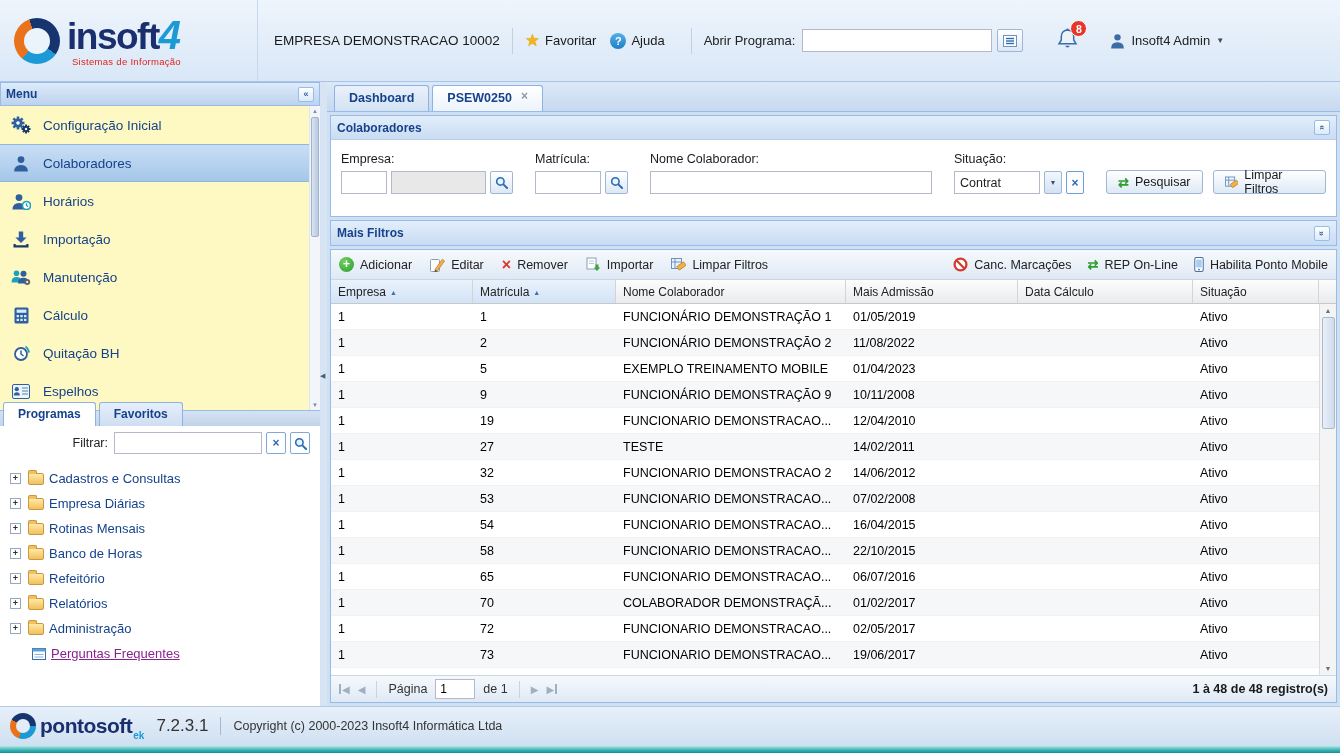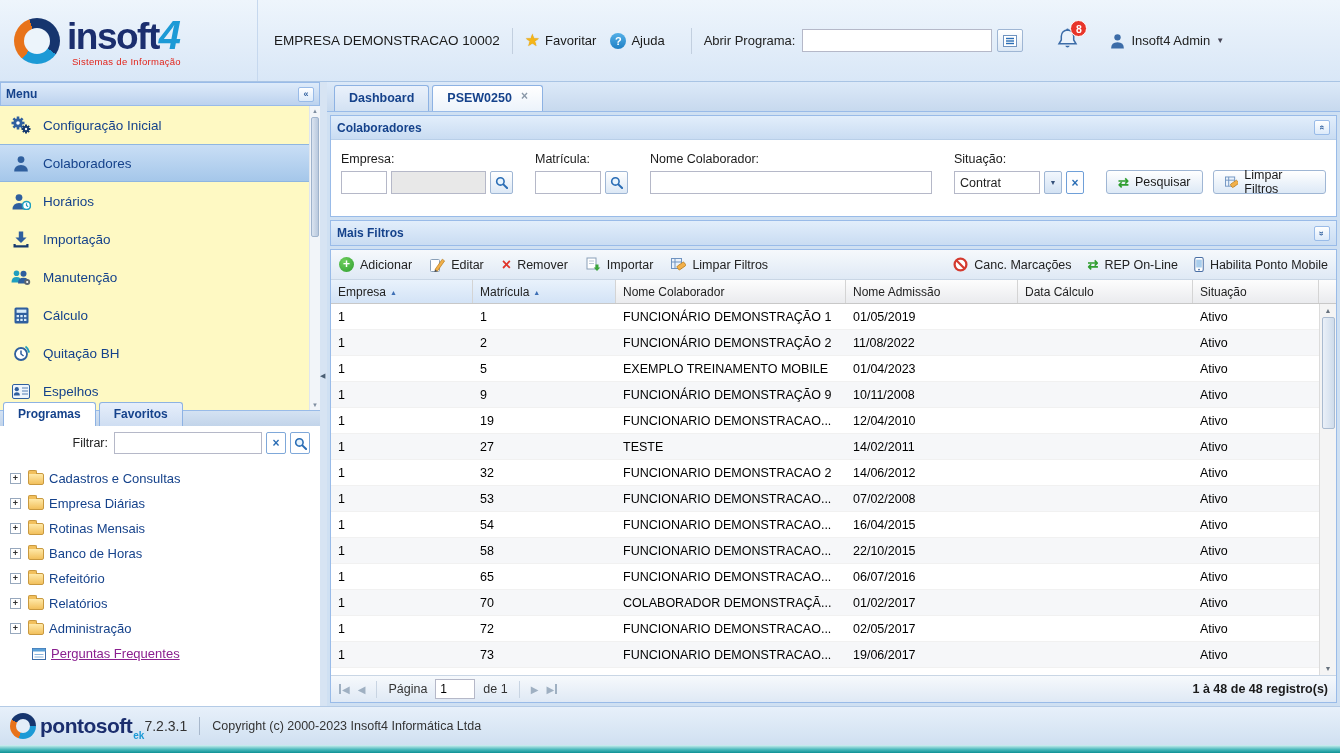--- a/index.html
+++ b/index.html
@@ -122,21 +122,21 @@
   .pg-sep{width:1px;height:17px;background:#c8d4e2;margin:0 3px}
   .pg-input{width:40px;height:20px;border:1px solid #b5b8c8;padding:1px 4px;font-family:inherit;font-size:12px}
   .pg-status{margin-left:auto;font-weight:bold;color:#1a1a1a}
 
   
   .ftr{height:39px;display:flex;align-items:center;background:linear-gradient(#e7f0fa,#d0e0f1);border-top:1px solid #b4cbe6;padding:0 10px;flex:none}
   .ps-mark{width:26px;height:26px;border-radius:50%;background:conic-gradient(from 200deg,#e8731a 0 100deg,#16356e 100deg 250deg,#1c9ad6 250deg 360deg);position:relative;margin-right:4px;flex:none}
   .ps-mark::after{content:"";position:absolute;inset:6px;background:#e3edf8;border-radius:50%}
   .ps-name{font-size:21px;font-weight:bold;color:#1b2e6e;letter-spacing:-.5px}
   .ps-sub{font-size:10px;color:#1c9ad6;font-weight:bold;align-self:flex-end;margin:0 0 4px 1px}
-  .ftr-version{font-size:14px;color:#333}
+  .ftr-version{margin-left:12px;font-size:17px;color:#333}
   .ftr-sep{width:1px;height:18px;background:#a8b8cc;margin:0 12px}
   .ftr-copy{font-size:12.5px;color:#333}
   .teal-strip{height:8px;background:linear-gradient(#d2f0f1,#4cbabd 55%,#0d9194);flex:none}
 </style>
 </head>
 <body>
 
 <div class="app">
 
   <div class="hdr">
@@ -533,21 +533,21 @@
               <span class="sort">▲</span>
             </span>
             <span class="gh-cell c1 sorted">
               <span>Matrícula</span>
               <span class="sort">▲</span>
             </span>
             <span class="gh-cell c2">
               <span>Nome Colaborador</span>
             </span>
             <span class="gh-cell c3">
-              <span>Nome Admissão</span>
+              <span>Mais Admissão</span>
             </span>
             <span class="gh-cell c4">
               <span>Data Cálculo</span>
             </span>
             <span class="gh-cell c5">
               <span>Situação</span>
             </span>
             <span class="gh-spacer"></span>
           </div>
 

